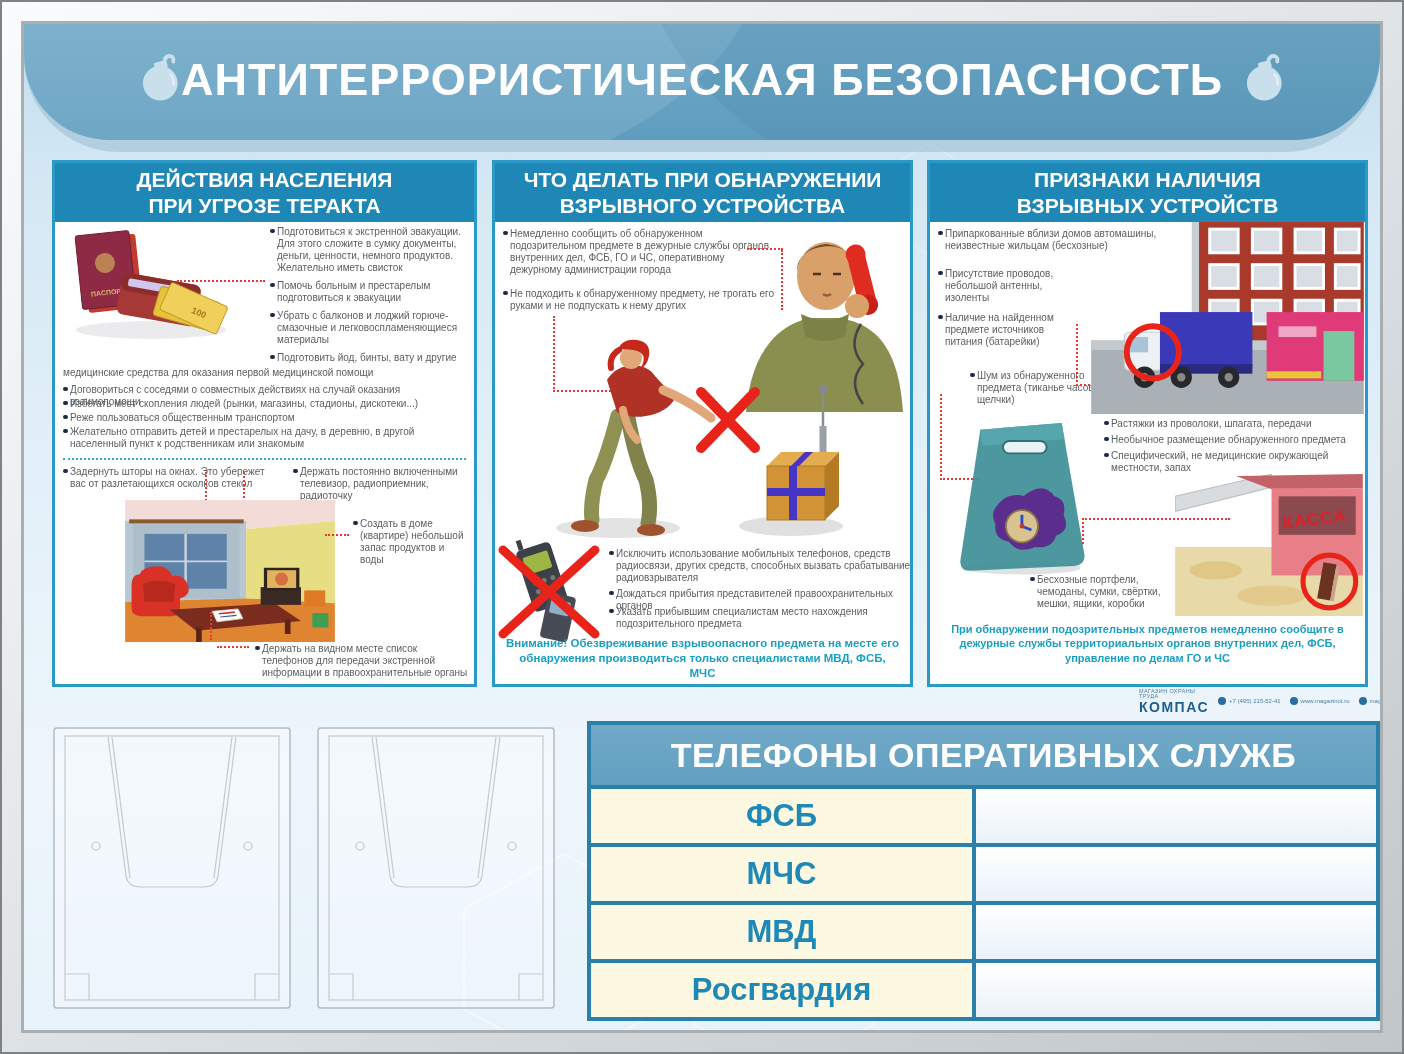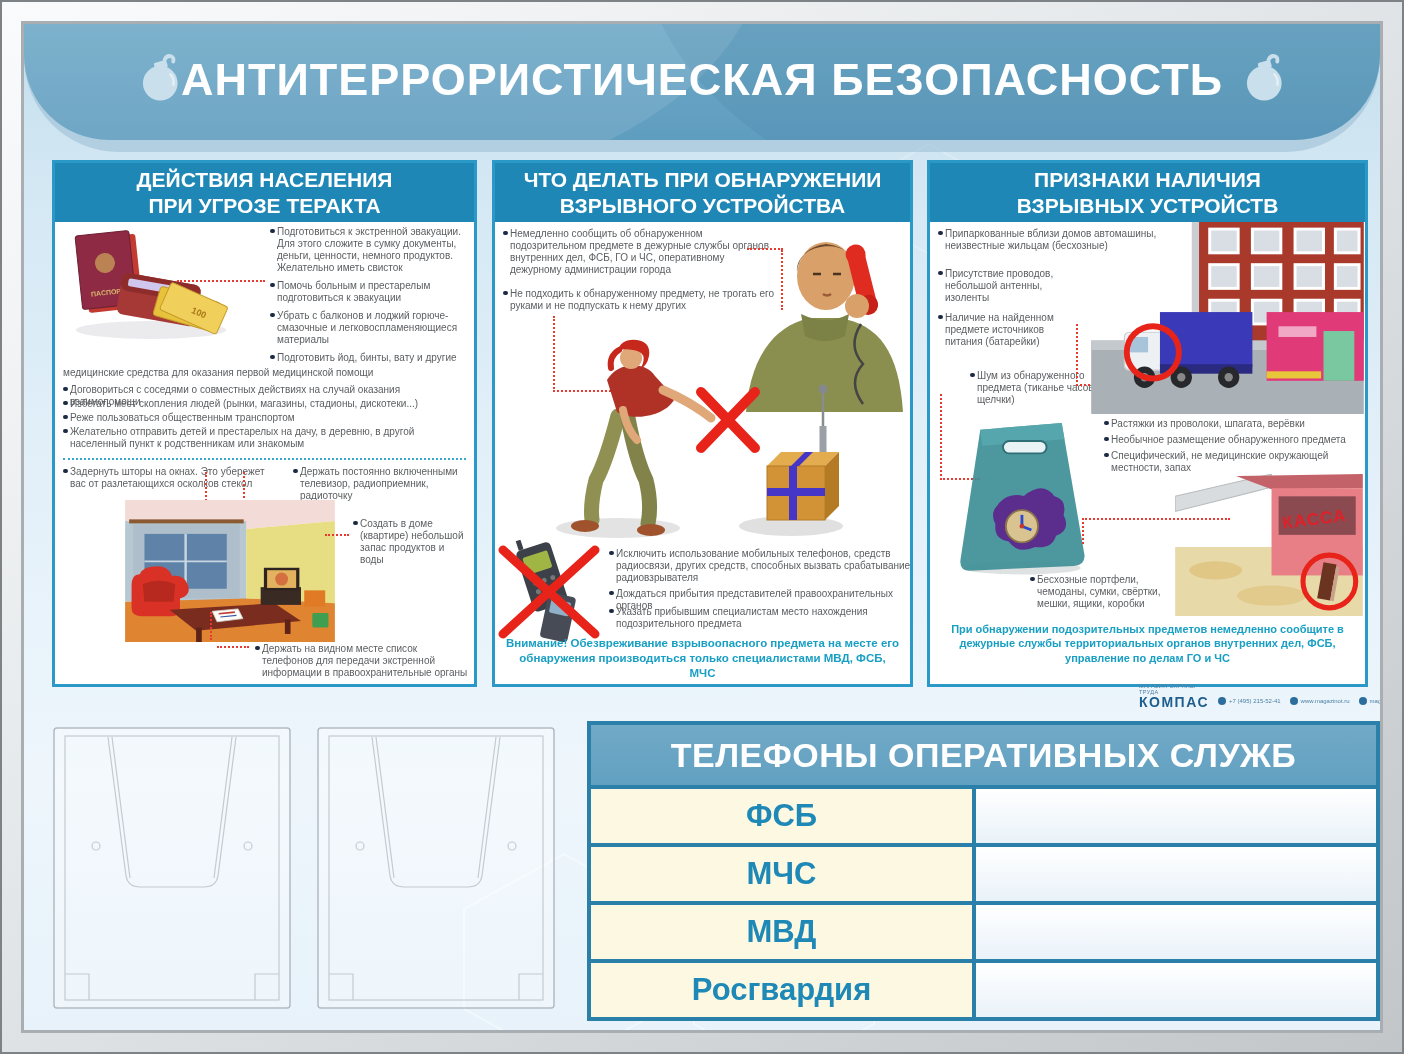--- a/index.html
+++ b/index.html
@@ -37,21 +37,21 @@
   .pocket{position:absolute;top:702px;width:240px;height:286px;}
   
   .ptable{position:absolute;left:563px;top:697px;width:785px;border:4px solid #2b80a9;background:#2b80a9;text-align:right;}
   .pt-head{height:60px;background:linear-gradient(180deg,#71a9c7,#62a0c1);color:#fff;font-weight:bold;font-size:34px;
            display:flex;align-items:center;justify-content:center;letter-spacing:.5px;}
   .pt-row{display:flex;height:54px;margin-top:4px;}
   .pt-label{width:381px;background:#fcf8e2;color:#1e88b6;font-size:31px;font-weight:bold;
             display:flex;align-items:center;justify-content:center;}
   .pt-value{flex:1;margin-left:4px;background:linear-gradient(180deg,#ffffff,#e9f2f9);}
   
-  .vendor{position:absolute;left:1106px;top:660px;width:244px;height:34px;display:flex;gap:9px;}
+  .vendor{position:absolute;left:1106px;top:660px;width:244px;height:34px;display:flex;align-items:center;gap:9px;}
   .v-name-wrap{line-height:1;}
   .v-tag{font-size:5.5px;color:#4a7fa5;letter-spacing:.4px;}
   .v-name{font-size:14px;font-weight:bold;color:#1d5e8e;letter-spacing:1.5px;}
   .v-item{display:flex;align-items:center;gap:3px;}
   .v-ico{width:8px;height:8px;border-radius:50%;background:#2b6d9c;flex:0 0 auto;}
   .v-txt{font-size:6px;color:#4a7fa5;white-space:nowrap;}
 </style>
 </head>
 <body>
 
@@ -314,21 +314,21 @@
           <path d="M32,16 L118,9 L142,148 Q143,159 131,160 L21,165 Q10,165 11,154 Z" fill="#3e8f96" opacity=".92"></path>
           <path d="M32,16 L118,9 L121,26 L34,33 Z" fill="#58a8ae" opacity=".9"></path>
           <rect x="56" y="28" width="46" height="13" rx="6.5" fill="#e9f3f5" stroke="#2e6f76" stroke-width="2"></rect>
           <path d="M50,96 q10,-14 28,-10 q20,-16 32,0 q14,4 10,20 q8,16 -8,22 q-4,14 -22,12 q-18,8 -28,-6 q-16,-2 -14,-18 q-6,-12 2,-20 Z" fill="#5b2e8e"></path>
           <circle cx="76" cy="118" r="17" fill="#d9c491" stroke="#8a744a" stroke-width="2"></circle>
           <line x1="76" y1="118" x2="76" y2="106" stroke="#2a4ad0" stroke-width="3"></line>
           <line x1="76" y1="118" x2="86" y2="122" stroke="#2a4ad0" stroke-width="3"></line>
           <circle cx="76" cy="118" r="2.5" fill="#c03a30"></circle>
         </svg>
 
-        <div class="bu" style="left:174px;top:196px;width:255px;"><span>Растяжки из проволоки, шпагата, верёвки</span></div>
+        <div class="bu" style="left:174px;top:196px;width:255px;"><span>Растяжки из проволоки, шпагата, передачи</span></div>
         <div class="bu" style="left:174px;top:212px;width:255px;"><span>Необычное размещение обнаруженного предмета</span></div>
         <div class="bu" style="left:174px;top:228px;width:255px;"><span>Специфический, не медицинские окружающей местности, запах</span></div>
 
         <div class="lh" style="left:152px;top:296px;width:148px;"></div>
         <div class="lv" style="left:152px;top:296px;height:26px;"></div>
 
         <svg class="ill" style="right:2px;top:252px;" width="188" height="142" viewBox="0 0 185 140">
           <rect x="0" y="72" width="185" height="68" fill="#e8d9a8"></rect>
           <ellipse cx="40" cy="95" rx="26" ry="9" fill="#d9b86a" opacity=".55"></ellipse>
           <ellipse cx="95" cy="120" rx="34" ry="10" fill="#d9b86a" opacity=".45"></ellipse>

